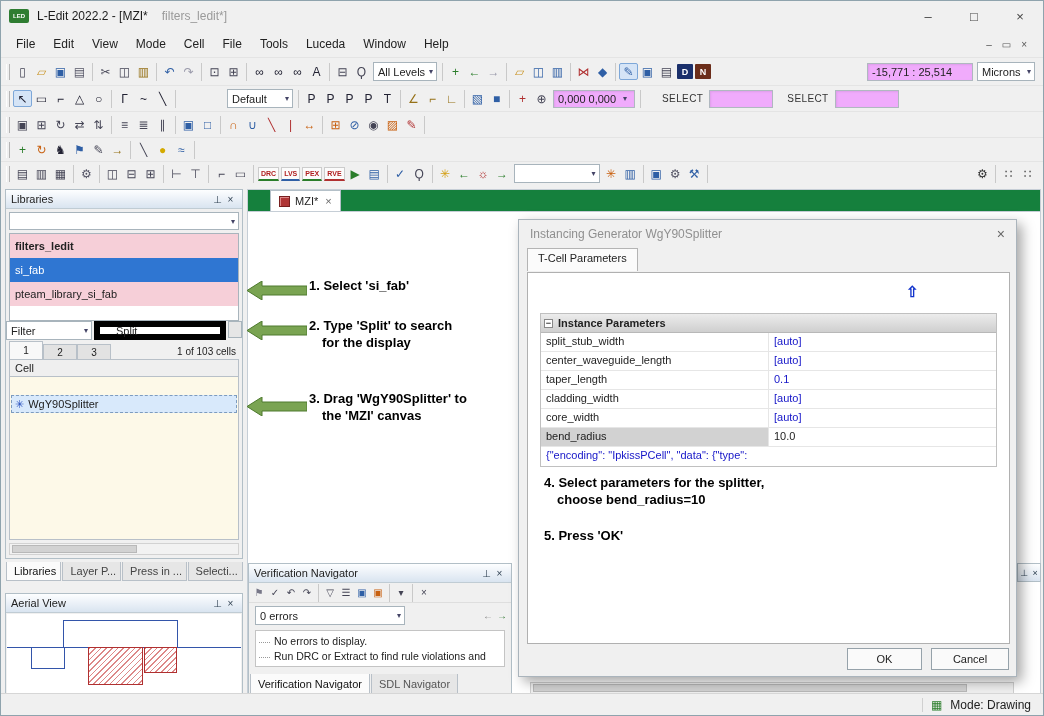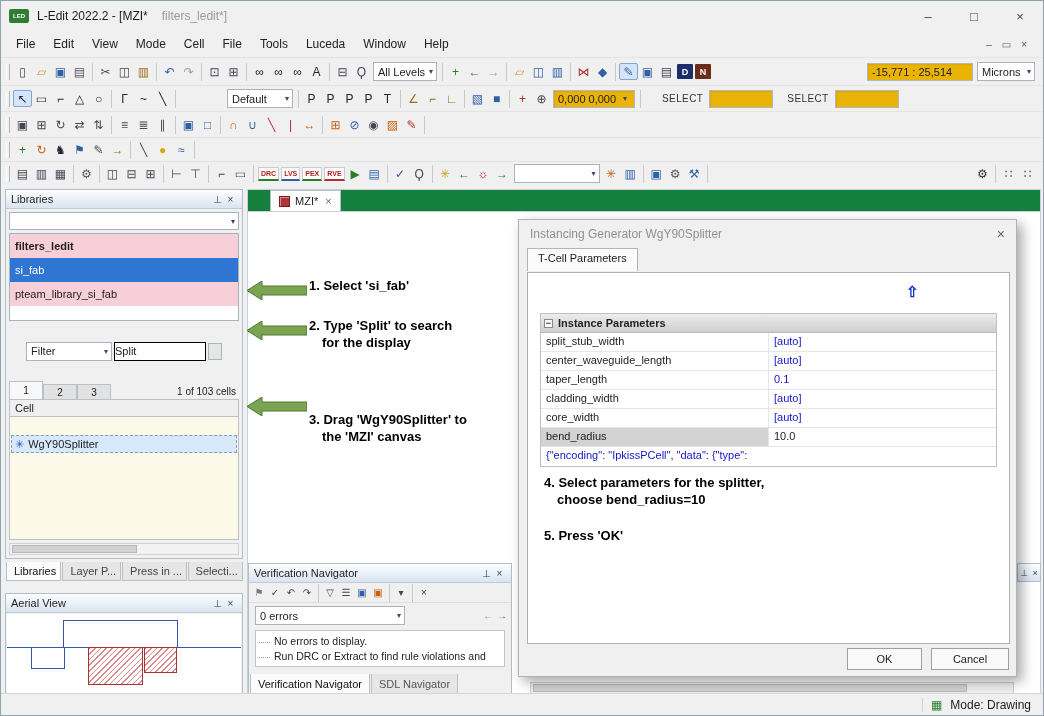--- a/index.html
+++ b/index.html
@@ -24,42 +24,42 @@
 .r28{height:28px}.r26{height:26px}.r24{height:24px}
 .grip{width:4px;height:16px;border-left:1px solid #fdfdfd;border-right:1px solid #b5b5b5;margin:0 3px}
 .tbicon{width:19px;height:17px;line-height:16px;text-align:center;font-size:12px;display:inline-block;border:1px solid transparent;border-radius:2px;overflow:hidden}
 .tbicon.active{background:#d5e4f6;border-color:#7da7d8}
 .tbicon.boxed{font-size:9px;font-weight:bold;line-height:14px;width:16px;height:15px;margin:0 1px;border-radius:1px}
 .tbsep{width:1px;height:18px;background:#c9c9c9;margin:0 3px}
 .tbspacer{flex:1}
 .tbcombo{height:19px;border:1px solid #a8b4bc;background:#fff;display:flex;align-items:center;font-size:11px;padding-left:4px;margin:0 2px}
 .cval{flex:1;white-space:nowrap;overflow:hidden}
 .carr{font-size:8px;color:#446;padding:0 3px}
-.tbbox{height:18px;border:1px solid #b0b8c0;background:#eab308;display:flex;align-items:center;font-size:11px;padding:0 4px;margin:0 2px;box-shadow:inset 1px 1px 2px rgba(0,0,0,.08);white-space:nowrap}
+.tbbox{height:18px;border:1px solid #b0b8c0;background:#f0abfc;display:flex;align-items:center;font-size:11px;padding:0 4px;margin:0 2px;box-shadow:inset 1px 1px 2px rgba(0,0,0,.08);white-space:nowrap}
 .tbbox .bval{flex:1}
 .tblabel{font-size:10px;color:#333;margin:0 4px;letter-spacing:.4px}
 .tbbadge{font-size:7px;font-weight:bold;color:#b02020;border:1px solid #ccc;border-bottom:2px solid #2a7d2a;padding:1px 2px;margin:0 1px;background:#fbfbfb;line-height:9px}
 
 
 .panel{position:absolute;background:#f0f0f0;border:1px solid #b2bfc7}
 .ptitle{height:19px;background:linear-gradient(#fdfeff,#d9e4f0);display:flex;align-items:center;padding:0 5px;font-size:11px;border-bottom:1px solid #c0ccd4}
 .ptitle .t{flex:1}
 .picon{width:13px;text-align:center;color:#345;font-size:10px}
 
 
 #left-panel{left:4px;top:188px;width:238px;height:370px;display:flex;flex-direction:column}
 .lib-combo{margin:3px;height:18px;border:1px solid #a8b4bc;background:#fff;display:flex;align-items:center;font-size:11px;padding-left:4px}
 .lib-list{margin:0 3px;height:88px;background:#fff;border:1px solid #a8b4bc;overflow:hidden}
 .lib-row{height:24px;display:flex;align-items:center;padding:0 5px;font-size:11px}
 .lib-bold{background:#f6cfd8;font-weight:bold}
 .lib-pink{background:#f6cfd8}
 .lib-selected{background:#2f76d2;color:#fff}
-.filter-row{display:flex;align-items:center;margin:20px;gap:2px;height:20px}
+.filter-row{display:flex;align-items:flex-start;margin:0;gap:2px;height:20px}
 .fcombo{width:86px;height:19px;border:1px solid #a8b4bc;background:#fff;display:flex;align-items:center;font-size:11px;padding-left:4px}
-.finput{flex:1;height:19px;border:1px solid #000000;background:#fff;font-size:11px;padding:0 0;display:flex;align-items:center}
+.finput{flex:1;height:19px;border:6px solid #000000;background:#fff;font-size:11px;padding:0 16px;display:flex;align-items:center}
 .fbtn{width:14px;height:17px;border:1px solid #a8b4bc;background:#e6e6e6}
 .page-tabs{display:flex;align-items:flex-end;margin:0 3px;height:18px;font-size:10px}
 .ptab{width:34px;text-align:center;border:1px solid #b8c0c8;border-bottom:none;background:#e2e2e2;height:15px;line-height:15px}
 .ptab.active{background:#f8f8f8;height:18px;line-height:18px}
 .pcount{margin-left:auto;font-size:10px;padding-right:3px;padding-bottom:2px}
 .cell-header{height:18px;border:1px solid #b8c0c8;margin:0 3px;background:#efefef;font-size:11px;display:flex;align-items:center;padding:0 5px}
 .cell-list{margin:0 3px;background:#fdf9e8;border:1px solid #b8c0c8;border-top:none;flex:1;padding-top:18px}
 .cell-row{height:18px;margin:0 1px;display:flex;align-items:center;padding:0 3px;font-size:11px;background:#d8e9fb;border:1px dashed #7d9cbf}
 .cell-icon{color:#2a52be;margin-right:4px;font-size:11px}
 .hscroll{height:12px;margin:3px;background:#f2f2f2;border:1px solid #d2d2d2;position:relative}
@@ -119,21 +119,21 @@
 #cancel-btn{left:412px;top:428px;width:78px}
 
 
 #side-frag{position:absolute;left:1016px;top:562px;width:24px;height:19px;background:linear-gradient(#fdfeff,#d9e4f0);border:1px solid #b2bfc7;display:flex;align-items:center;justify-content:space-around;font-size:9px;color:#345}
 #chscroll{position:absolute;left:529px;top:681px;width:484px;height:12px;background:#f0f0f0;border:1px solid #cfcfcf}
 #chscroll .hthumb{width:90%}
 
 
 .annotation{position:absolute;font-weight:bold;font-size:13px;line-height:17px;color:#000;z-index:60;white-space:nowrap}
 .ind{padding-left:13px}
-.a1{left:308px;top:276px}.a2{left:308px;top:316px}.a3{left:308px;top:410px}
+.a1{left:308px;top:276px}.a2{left:308px;top:316px}.a3{left:308px;top:389px}
 .a4{left:543px;top:473px}.a5{left:543px;top:526px}
 .garrow{position:absolute;z-index:55}
 #ga1{left:246px;top:280px}#ga2{left:246px;top:320px}#ga3{left:246px;top:396px}
 
 
 #statusbar{position:absolute;left:0;bottom:0;width:100%;height:22px;background:#f0f0f0;border-top:1px solid #d6d6d6;display:flex;align-items:center;justify-content:flex-end;padding-right:12px;gap:8px;font-size:12px;z-index:45}
 .ssep{width:1px;height:14px;background:#d0d0d0}
 .mode-icon{font-size:12px;color:#2a7d2a}
 </style>
 </head>

